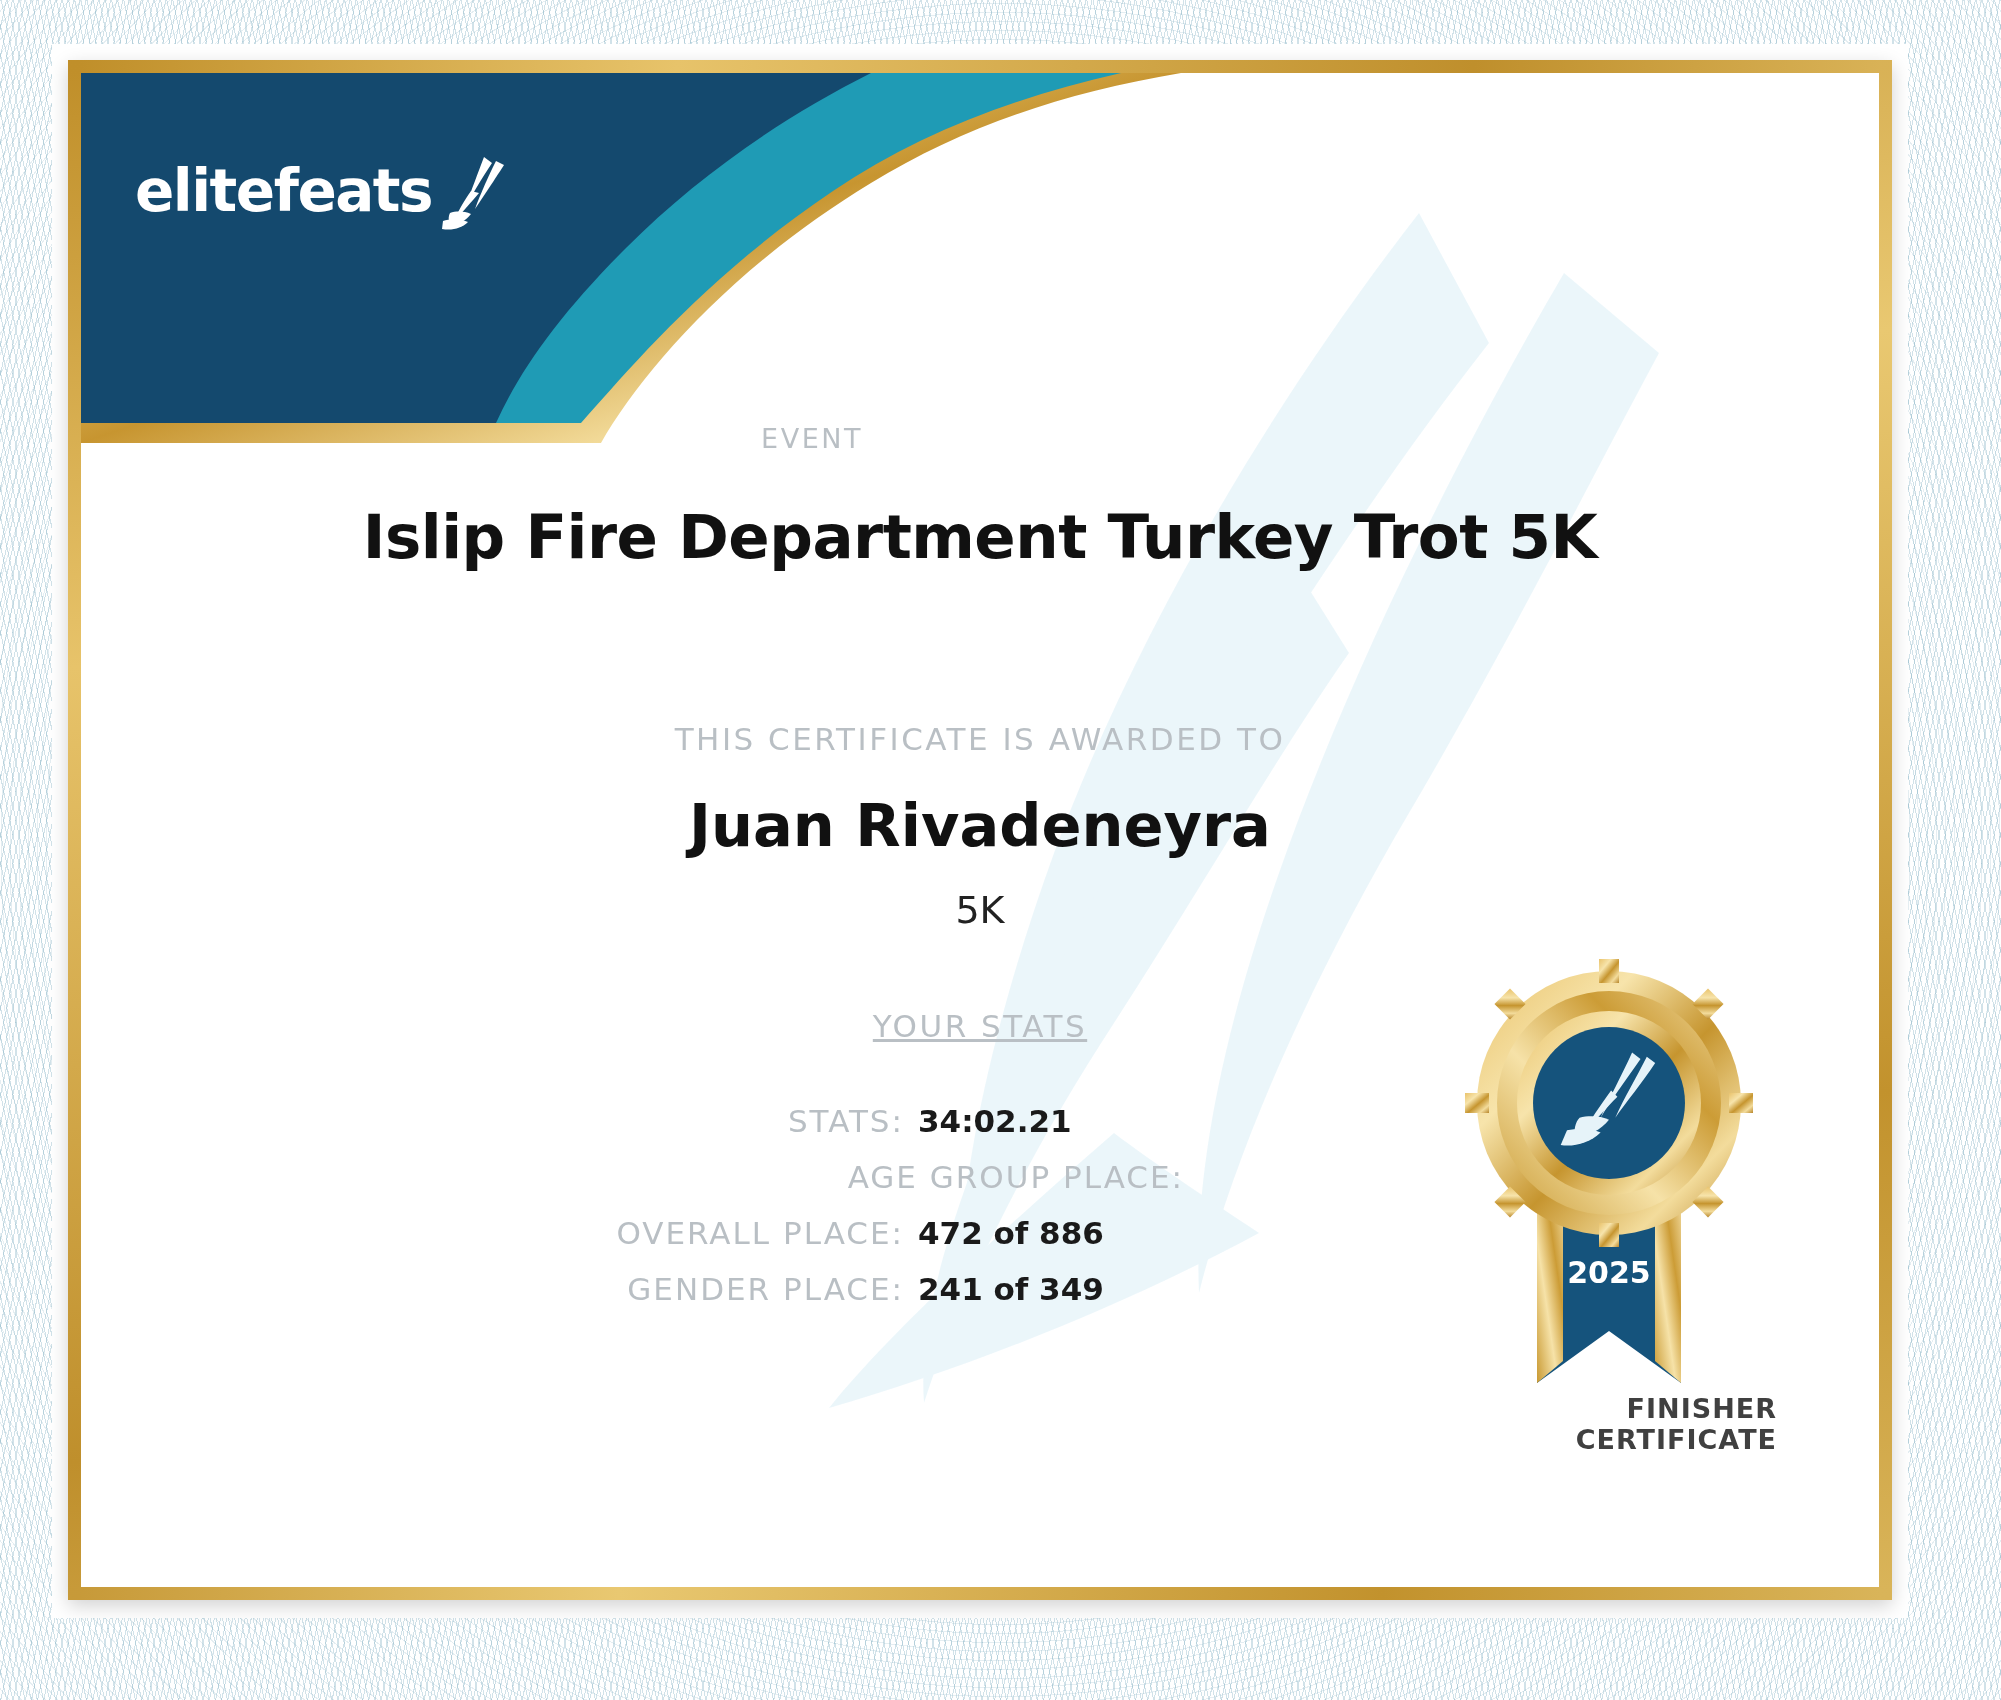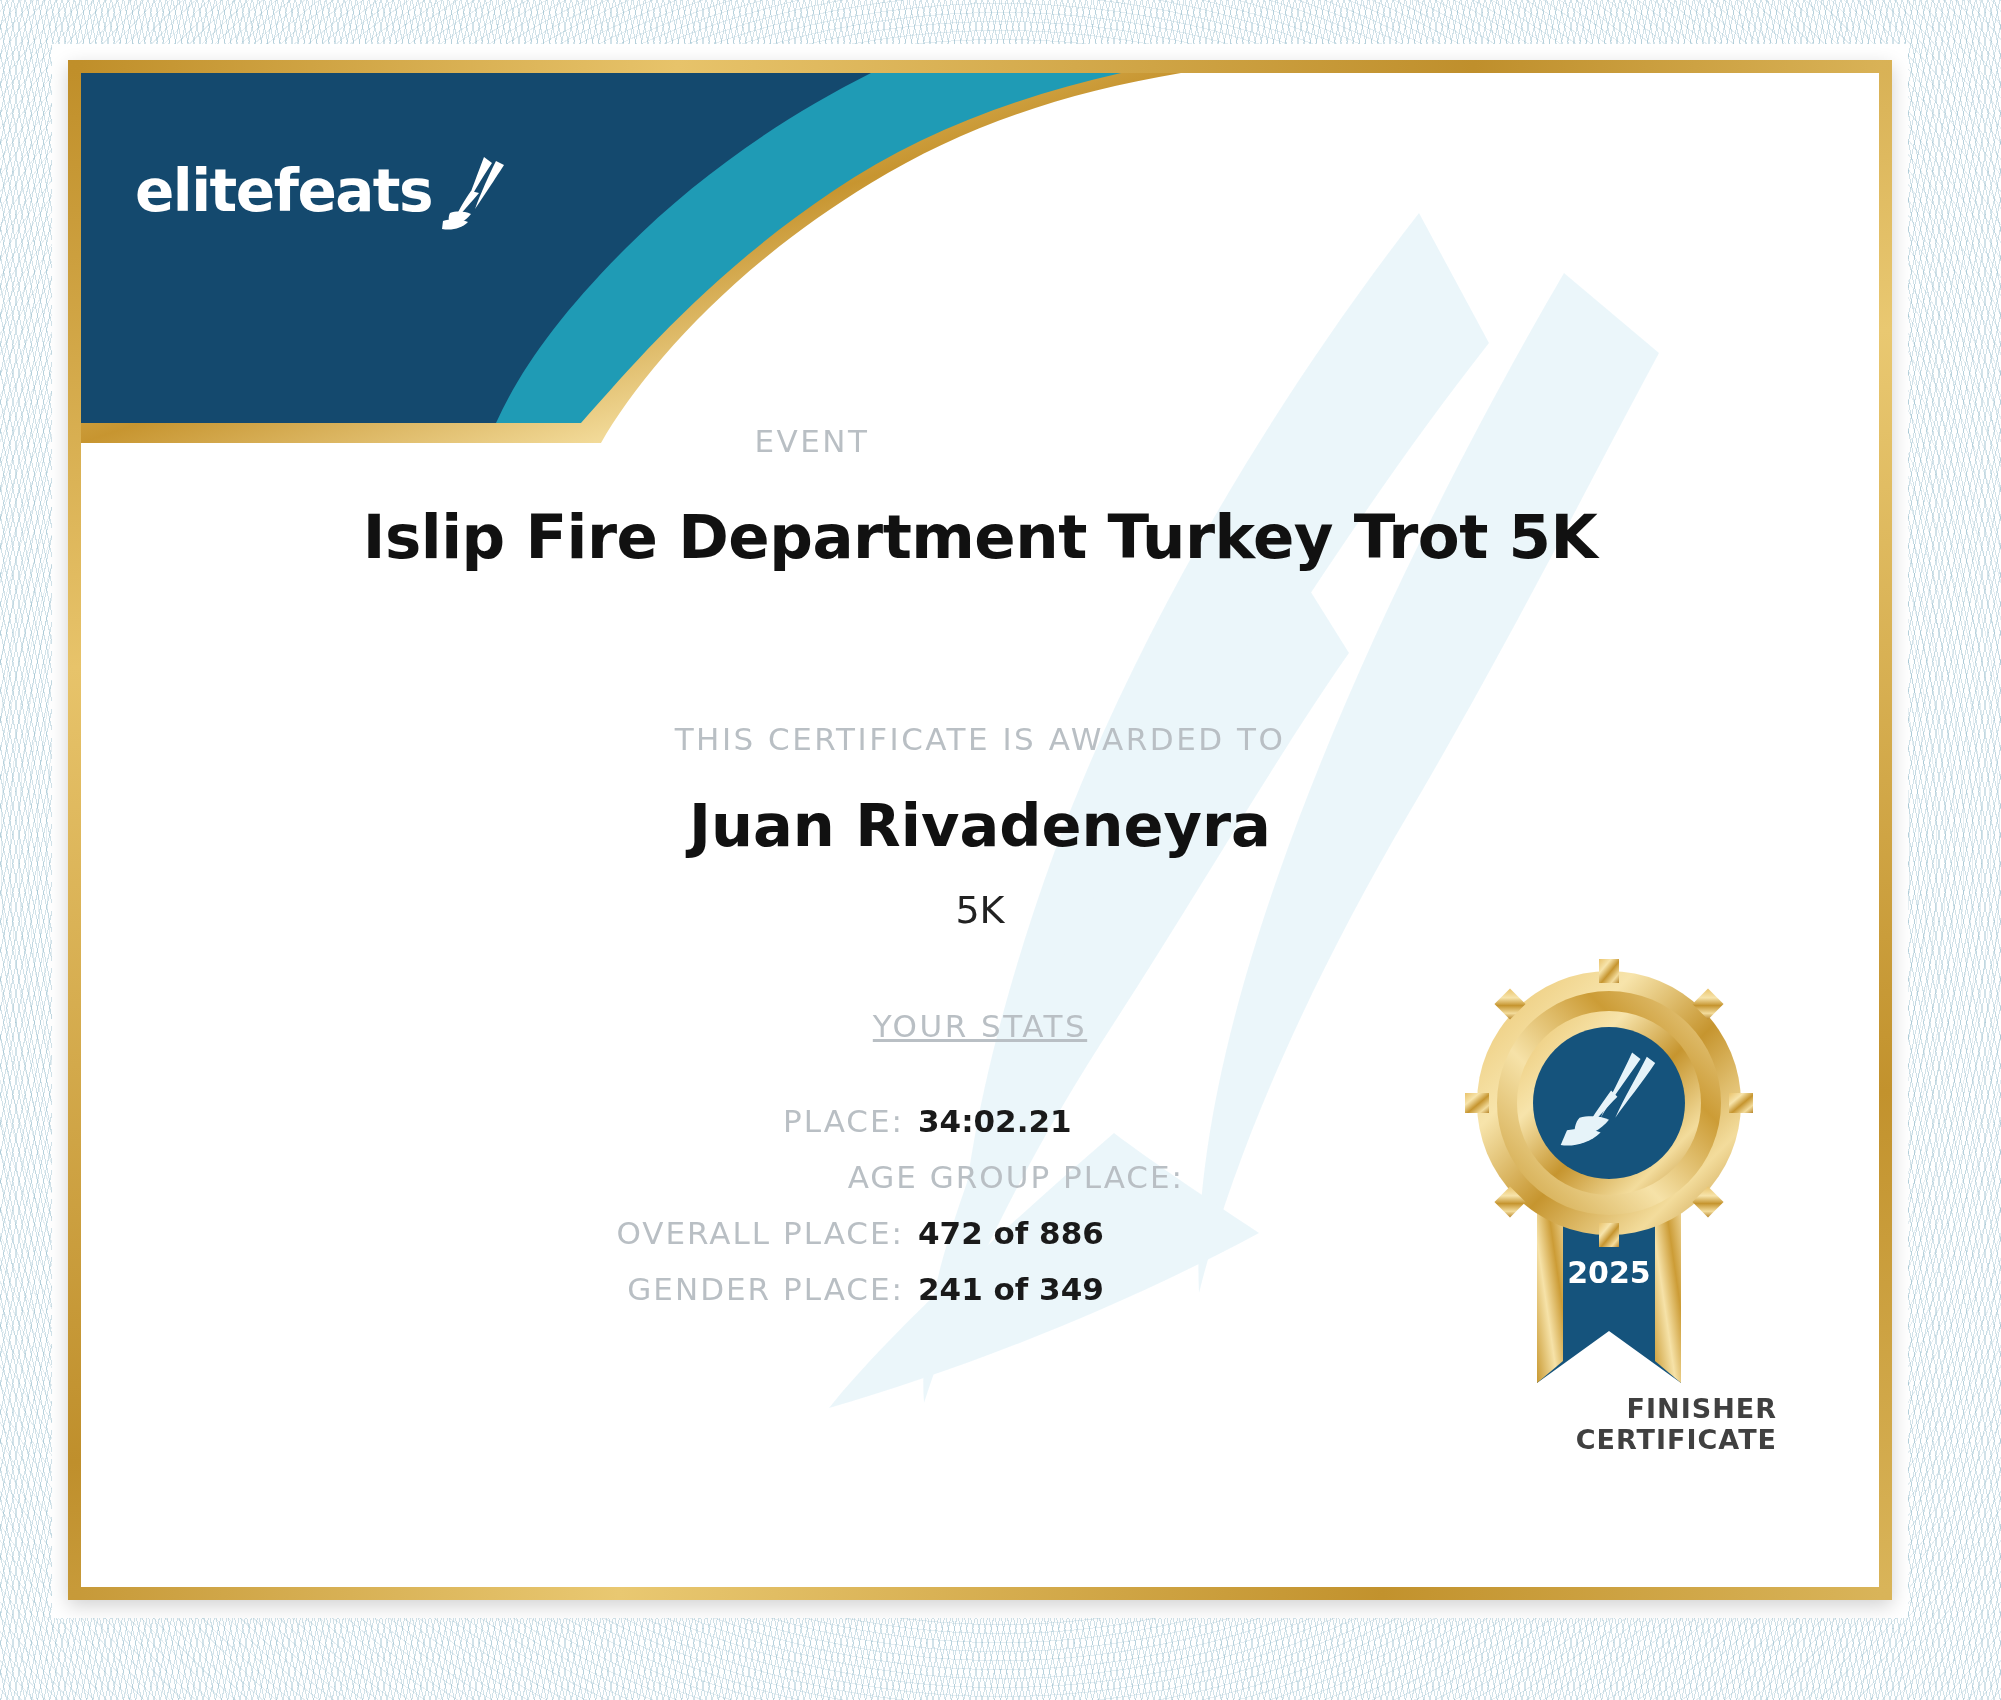--- a/index.html
+++ b/index.html
@@ -111,21 +111,21 @@
     font-family: "DejaVu Sans", sans-serif;
     letter-spacing: 2.5px;
     font-weight: 500;
   }
 
   .event-label {
     position: absolute;
     top: 350px;
     left: 0;
     width: 1462px;
-    font-size: 31px;
+    font-size: 27px;
   }
   .event-name {
     position: absolute;
     top: 400px;
     left: 0;
     width: 1798px;
     font-family: "DejaVu Sans", sans-serif;
     font-size: 61px;
     font-weight: bold;
     color: #111111;
@@ -274,21 +274,21 @@
       <div class="event-name">Islip Fire Department Turkey Trot 5K</div>
 
       <div class="label awarded-label">THIS CERTIFICATE IS AWARDED TO</div>
       <div class="recipient">Juan Rivadeneyra</div>
       <div class="sub-distance">5K</div>
 
       <div class="label stats-label">YOUR STATS</div>
 
       <div class="stats">
         <div class="stat-row">
-          <div class="stat-key">PLACE:</div>
+          <div class="stat-key">STATS:</div>
           <div class="stat-val">34:02.21</div>
         </div>
         <div class="stat-row">
           <div class="stat-key">AGE GROUP PLACE:</div>
         </div>
         <div class="stat-row">
           <div class="stat-key">OVERALL PLACE:</div>
           <div class="stat-val">472 of 886</div>
         </div>
         <div class="stat-row">

